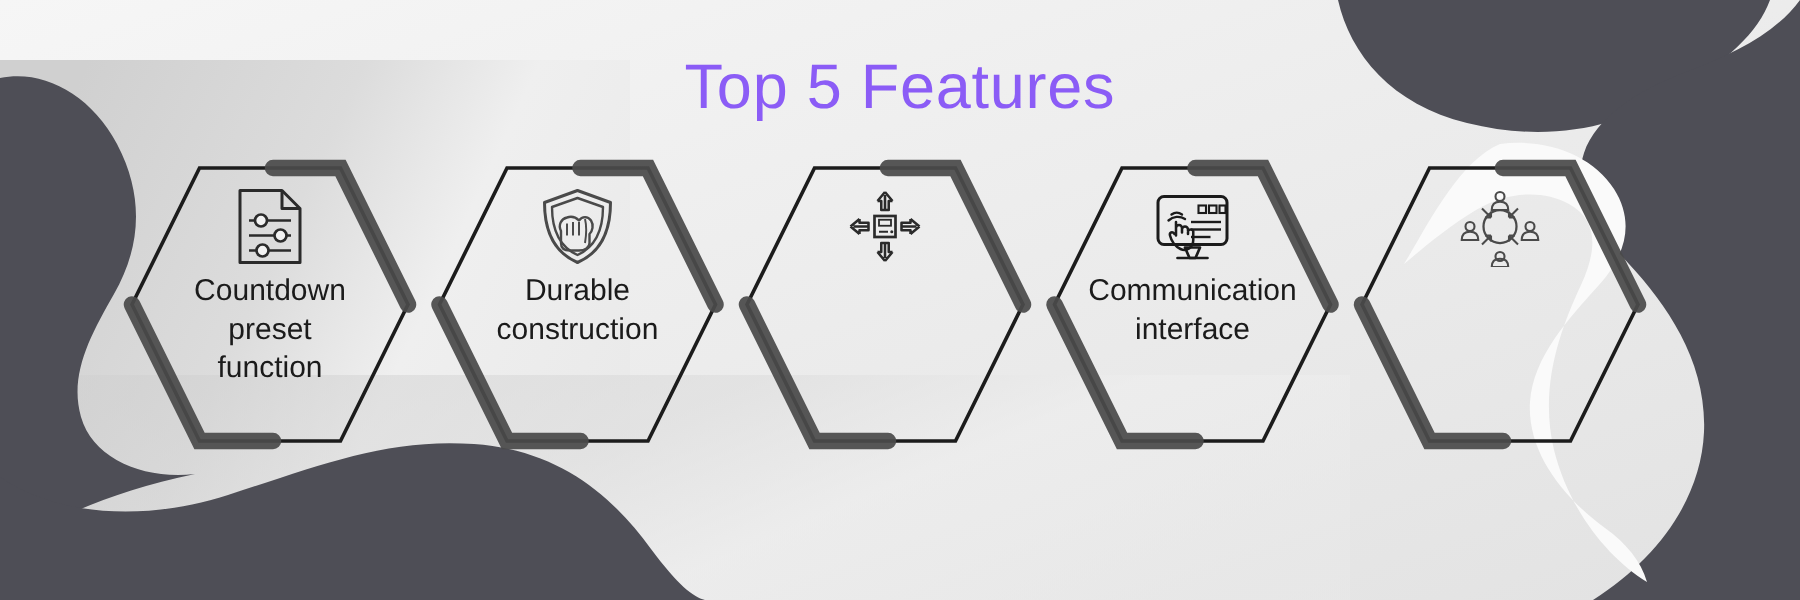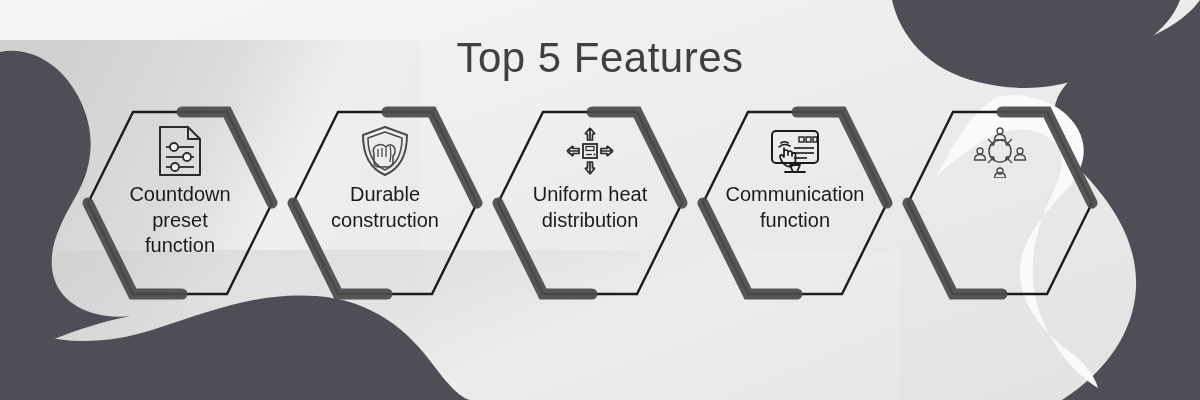--- a/index.html
+++ b/index.html
@@ -10,21 +10,21 @@
   }
   .canvas{position:relative;width:1200px;height:400px;overflow:hidden;}
   .bg-svg{position:absolute;inset:0;width:1200px;height:400px;display:block;}
 
   .title{
     position:absolute;top:34px;left:0;width:1200px;
     text-align:center;
     font-size:42px;
     font-weight:300;
     letter-spacing:0.5px;
-    color:#404040;
+    color:#8b5cf6;
     z-index:5;
   }
 
   .hex-row{
     position:absolute;
     top:108px;left:0;width:1200px;height:190px;
     z-index:4;
   }
   .hex{
     position:absolute;
@@ -183,22 +183,20 @@
           <rect x="20" y="19" width="14" height="14" fill="none" stroke="#2b2b2b" stroke-width="1.8"></rect>
           <rect x="23" y="21.5" width="8" height="4" fill="none" stroke="#2b2b2b" stroke-width="1.2"></rect>
           <line x1="23" y1="29.5" x2="29" y2="29.5" stroke="#2b2b2b" stroke-width="1.2"></line>
           <circle cx="31.5" cy="29.5" r="1" fill="#2b2b2b"></circle>
           <path d="M27,15 L27,5 M27,3 L22,9 M27,3 L32,9 M22,9 L24.5,9 L24.5,15 L29.5,15 L29.5,9 L32,9" fill="none" stroke="#2b2b2b" stroke-width="1.7" stroke-linejoin="round"></path>
           <path d="M27,37 L27,47 M27,49 L22,43 M27,49 L32,43 M22,43 L24.5,43 L24.5,37 L29.5,37 L29.5,43 L32,43" fill="none" stroke="#2b2b2b" stroke-width="1.7" stroke-linejoin="round"></path>
           <path d="M16,26 L6,26 M4,26 L10,21 M4,26 L10,31 M10,21 L10,23.5 L16,23.5 L16,28.5 L10,28.5 L10,31" fill="none" stroke="#2b2b2b" stroke-width="1.7" stroke-linejoin="round"></path>
           <path d="M38,26 L48,26 M50,26 L44,21 M50,26 L44,31 M44,21 L44,23.5 L38,23.5 L38,28.5 L44,28.5 L44,31" fill="none" stroke="#2b2b2b" stroke-width="1.7" stroke-linejoin="round"></path>
         </svg>
       </div>
-      <div class="hex-label">Uniform heat
-distribution</div>
     </div>
 
     <div class="hex" style="left:701px;">
       <svg class="hex-svg" viewBox="0 0 188 190">
         <polygon points="47,4 141,4 186,95 141,186 47,186 2,95" fill="none" stroke="#1c1c1c" stroke-width="2.4"></polygon>
         <path d="M96,4 L141,4 L186,95" fill="none" stroke="#4a4a4a" stroke-width="11" stroke-linecap="round" opacity="0.93"></path>
         <path d="M2,95 L47,186 L96,186" fill="none" stroke="#4a4a4a" stroke-width="11" stroke-linecap="round" opacity="0.93"></path>
       </svg>
       <div class="hex-icon">
         <svg width="58" height="54" viewBox="0 0 58 54">
@@ -214,21 +212,21 @@
           <path d="M15,19 a6,6 0 0 1 7,0" fill="none" stroke="#1b1b1b" stroke-width="1.6" stroke-linecap="round"></path>
           <path d="M13,23 a9,9 0 0 1 11,-1" fill="none" stroke="#1b1b1b" stroke-width="1.6" stroke-linecap="round"></path>
           <path d="M18,24 L18,33 M18,28 a2,2 0 0 1 4,0 L22,31
                    M22,29 a2,2 0 0 1 4,0 L26,32
                    M26,30 a2,2 0 0 1 3.5,0 L29.5,36
                    C29.5,41 25,44 21,42 C18,40.5 15,37 14,33
                    C13.5,31 15.5,30 17,32" fill="none" stroke="#1b1b1b" stroke-width="1.7" stroke-linejoin="round" stroke-linecap="round"></path>
         </svg>
       </div>
       <div class="hex-label">Communication
-function</div>
+interface</div>
     </div>
 
     <div class="hex" style="left:906px;">
       <svg class="hex-svg" viewBox="0 0 188 190">
         <polygon points="47,4 141,4 186,95 141,186 47,186 2,95" fill="none" stroke="#1c1c1c" stroke-width="2.4"></polygon>
         <path d="M96,4 L141,4 L186,95" fill="none" stroke="#4a4a4a" stroke-width="11" stroke-linecap="round" opacity="0.93"></path>
         <path d="M2,95 L47,186 L96,186" fill="none" stroke="#4a4a4a" stroke-width="11" stroke-linecap="round" opacity="0.93"></path>
       </svg>
       <div class="hex-icon">
         <svg width="56" height="54" viewBox="0 0 56 54">

